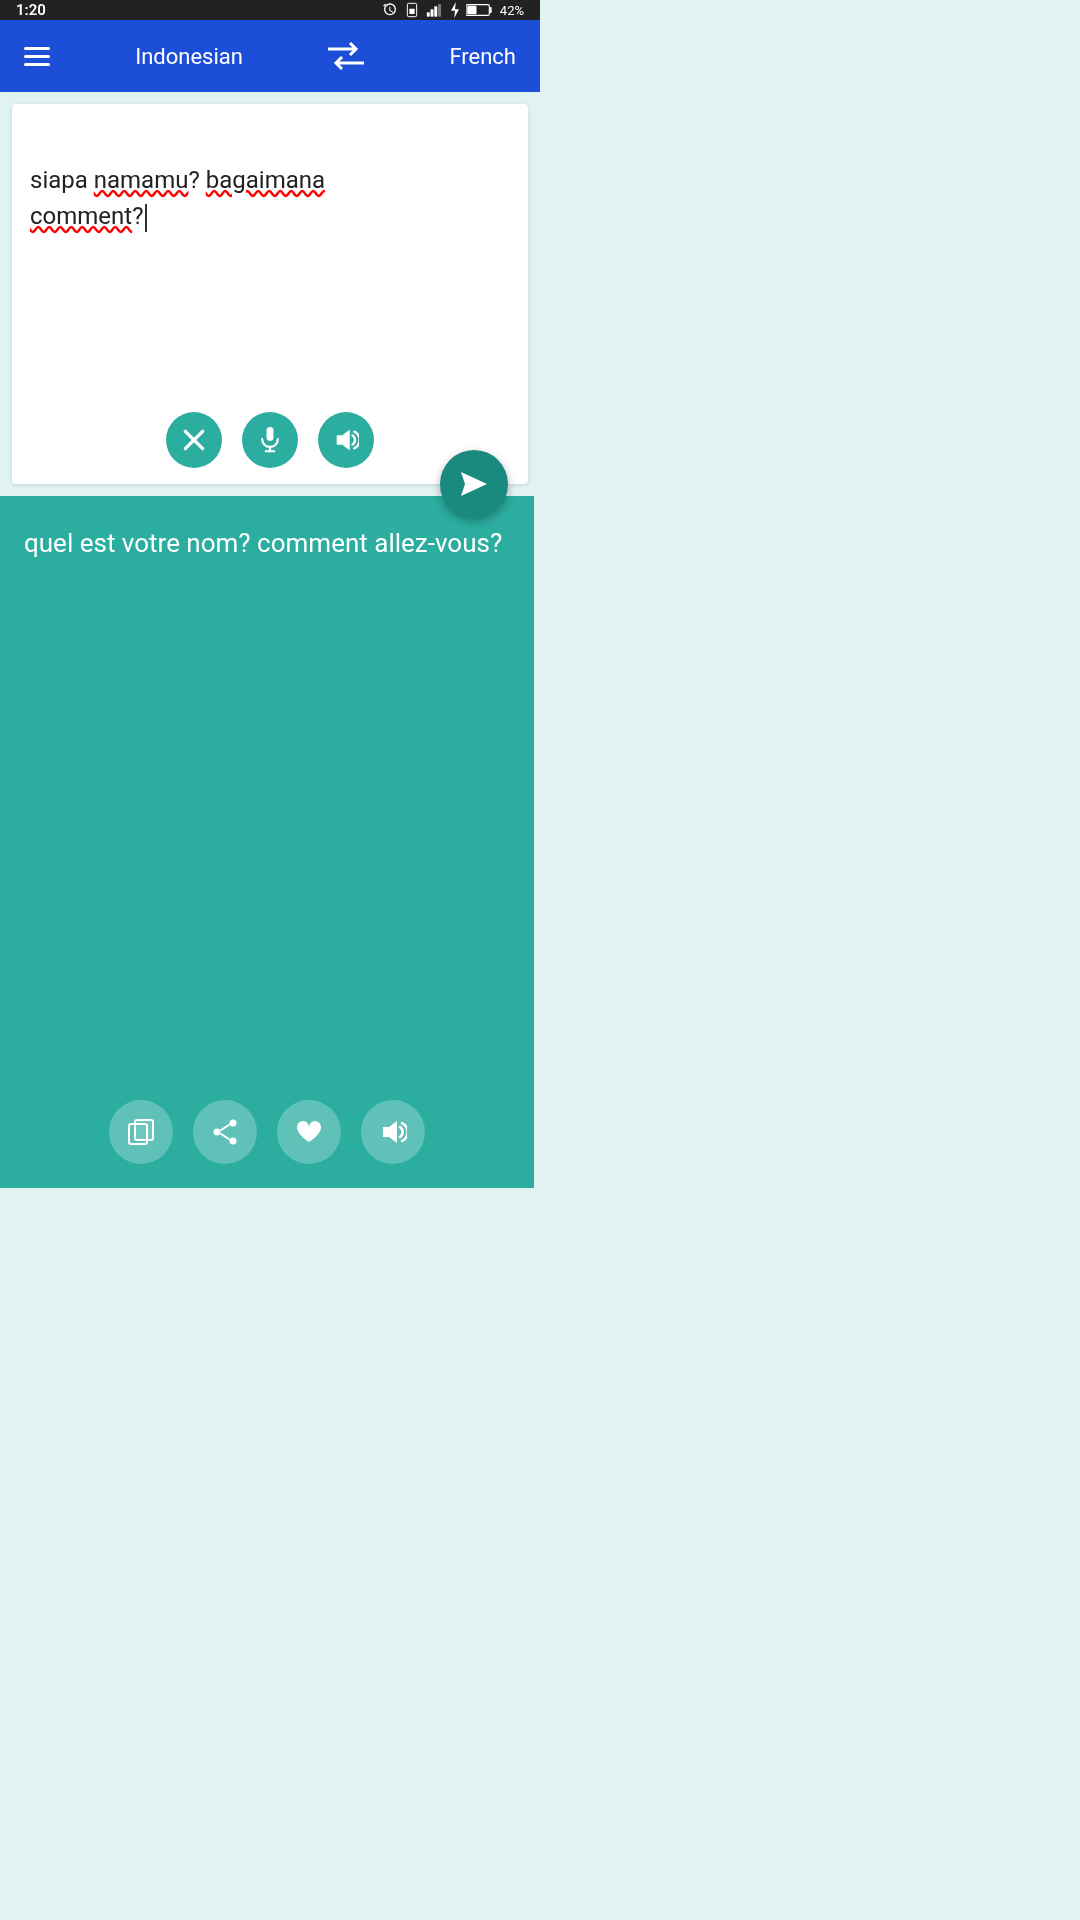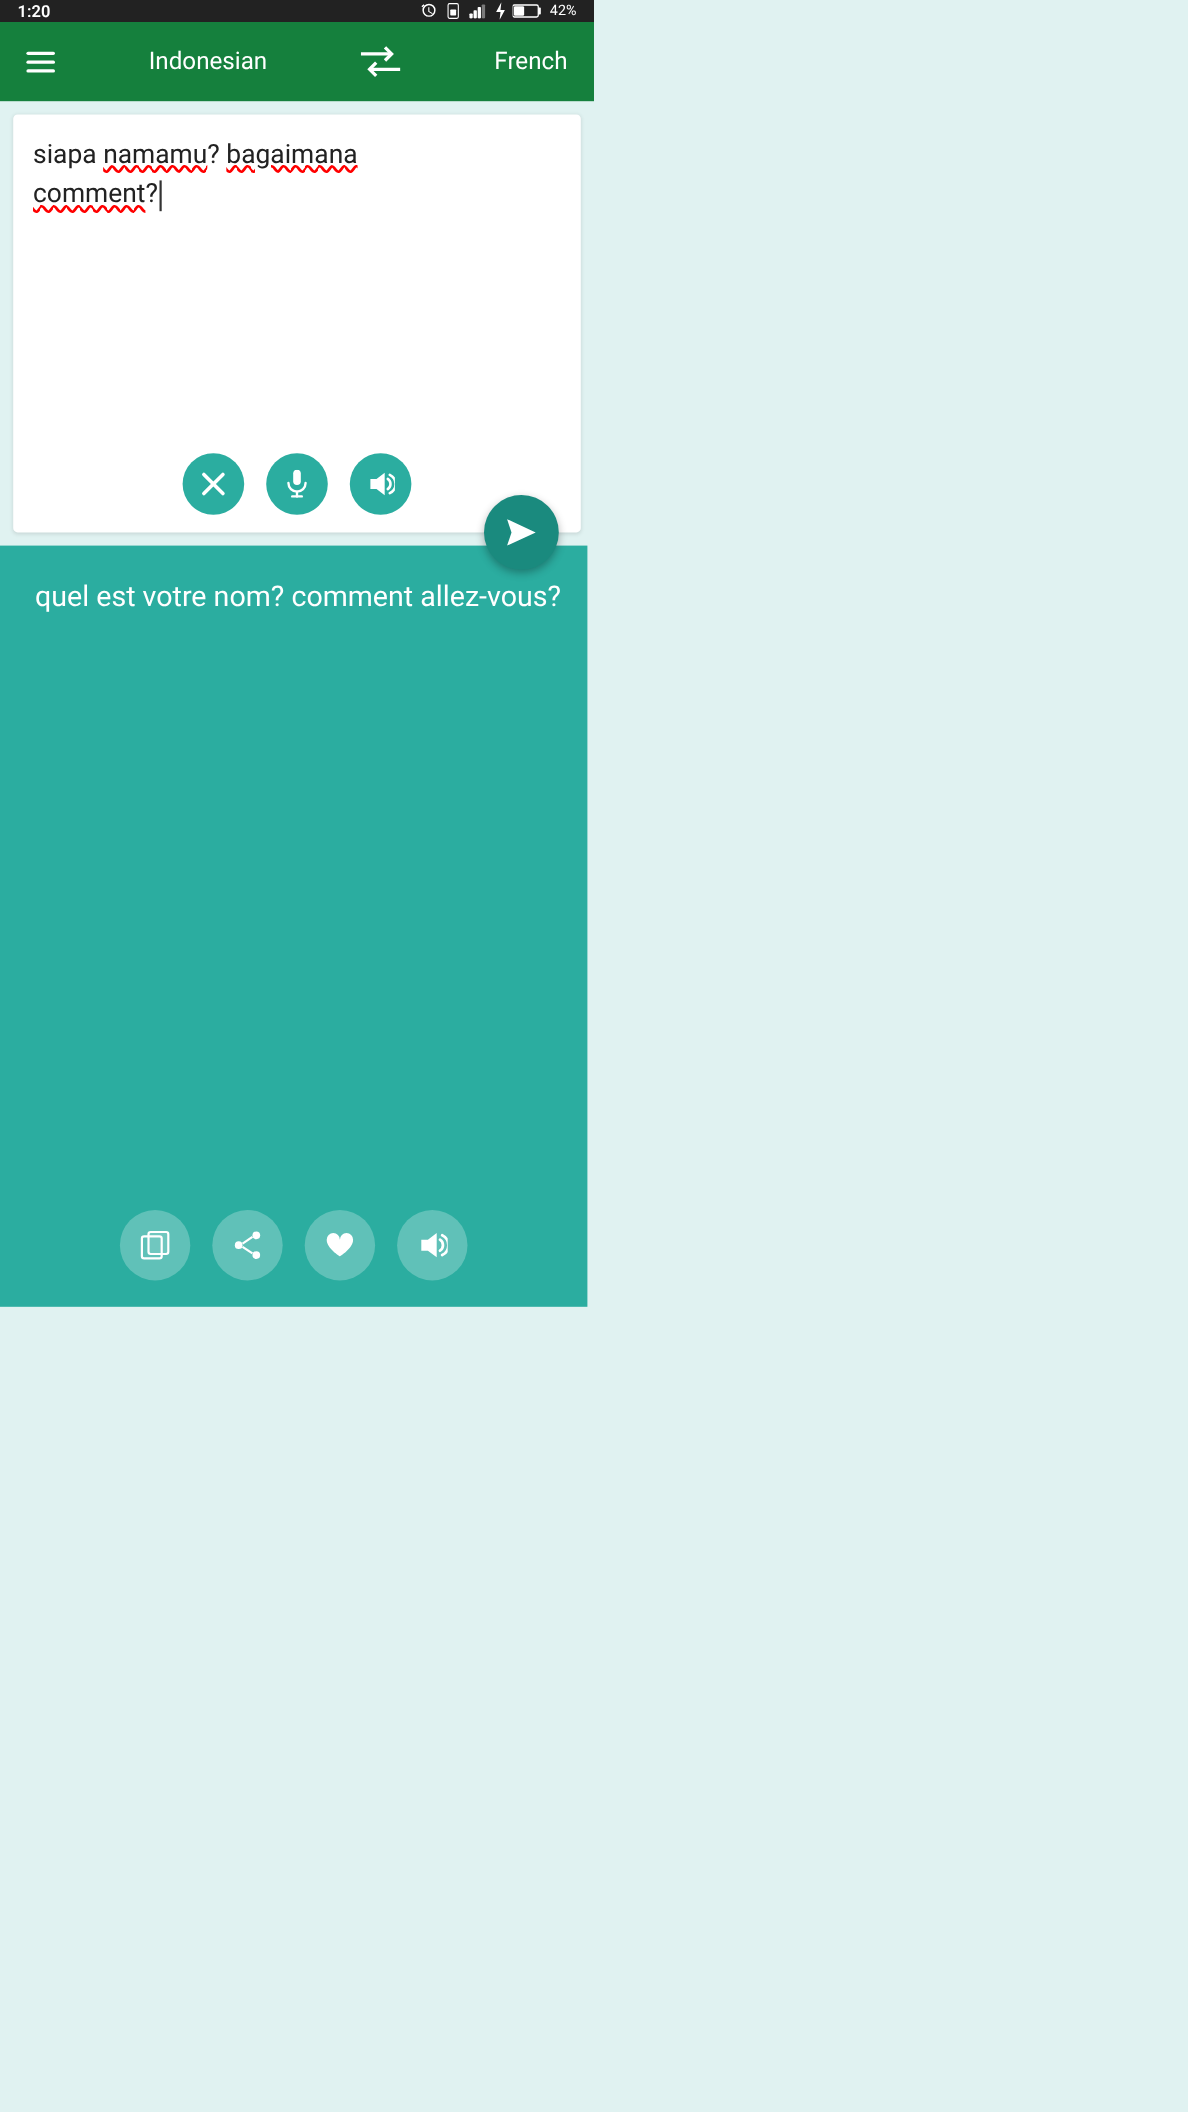--- a/index.html
+++ b/index.html
@@ -22,21 +22,21 @@
       display: flex;
       justify-content: space-between;
       align-items: center;
       height: 20px;
     }
     .status-bar-time { font-weight: 600; }
     .status-bar-icons { display: flex; gap: 6px; align-items: center; font-size: 13px; text-align: center; }
 
     
     .toolbar {
-      background: #15803d;
+      background: #1d4ed8;
       display: flex;
       align-items: center;
       justify-content: space-between;
       padding: 0 24px;
       height: 72px;
     }
     .toolbar-lang {
       color: white;
       font-size: 22px;
       font-weight: 400;
@@ -86,20 +86,21 @@
     .input-text {
       font-size: 24px;
       color: #222;
       line-height: 1.5;
       outline: none;
       min-height: 180px;
       width: 100%;
       border: none;
       resize: none;
       font-family: inherit;
+      margin-top: 40px;
     }
 
     
     .spell-error {
       text-decoration: underline;
       text-decoration-color: red;
       text-decoration-style: wavy;
     }
 
     .input-actions {
@@ -147,21 +148,20 @@
     }
 
     
     .output-panel {
       background: #2bada0;
       flex: 1;
       margin: 0 6px 0 0;
       padding: 28px 24px 20px 24px;
       position: relative;
       margin-top: 12px;
-      text-align: right;
     }
 
     .output-text {
       font-size: 26px;
       color: white;
       line-height: 1.5;
     }
 
     .output-actions {
       position: absolute;

